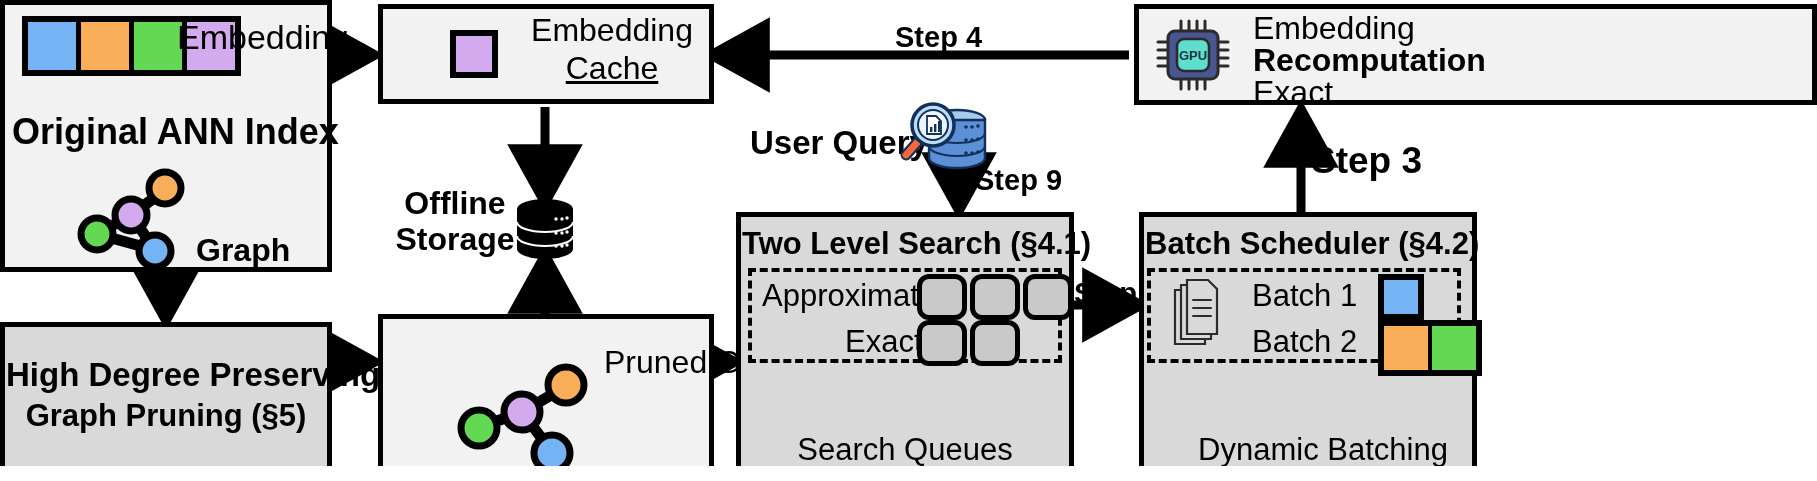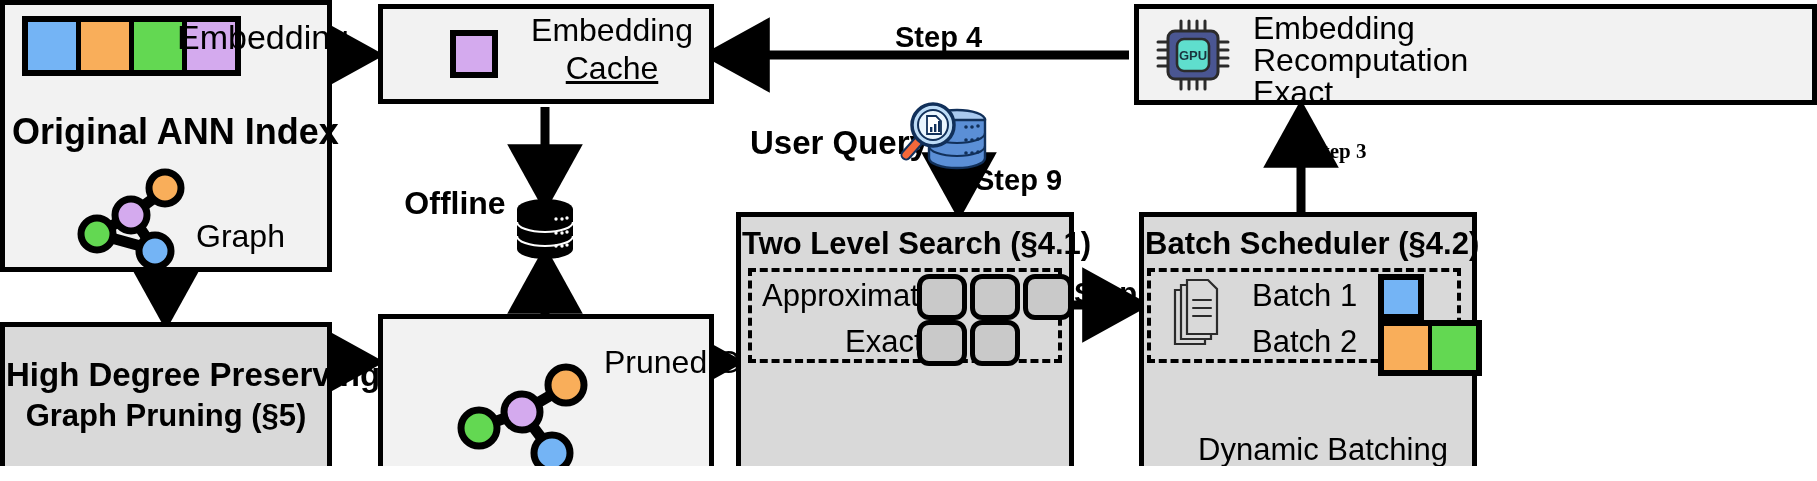--- a/index.html
+++ b/index.html
@@ -144,28 +144,29 @@
       <line x1="97" y1="234" x2="155" y2="250"></line>
     </g>
     <g stroke="#000" stroke-width="7">
       <circle cx="165" cy="188" r="16" fill="#f9ae5a"></circle>
       <circle cx="131" cy="215" r="16" fill="#d4aaee"></circle>
       <circle cx="97" cy="234" r="16" fill="#63d852"></circle>
       <circle cx="155" cy="251" r="16" fill="#74b4f5"></circle>
     </g>
   </svg>
 
-  <div class="lbl" style="left:196px; top:218px; font-size:32px;">Graph</div>
+  <div class="lbl" style="left:196px; top:232px; font-size:32px;font-weight:bold;">Graph</div>
 
   <div class="box" style="left:378px; top:4px; width:336px; height:100px;"></div>
   <div class="sq" style="left:450px; top:30px; width:48px; height:48px; background:#d4aaee;"></div>
   <div class="lbl ctr" style="left:512px; top:12px; width:200px; font-size:32px;">Embedding</div>
   <div class="lbl ctr" style="left:512px; top:50px; width:200px; font-size:32px;text-decoration:underline;">Cache</div>
 
   <div class="lbl ctr" style="left:390px; top:185px; width:130px; font-size:32px; font-weight:bold;">Offline</div>
+  <div class="lbl ctr" style="left:390px; top:221px; width:130px; font-size:32px; font-weight:bold;">Storage</div>
 
   <svg class="layer" viewBox="0 0 1817 481">
     <g fill="#000000">
       <ellipse cx="545" cy="209" rx="28" ry="10"></ellipse>
       <rect x="517" y="209" width="56" height="40"></rect>
       <ellipse cx="545" cy="249" rx="28" ry="10"></ellipse>
     </g>
     <g stroke="#ffffff" stroke-width="2.2" fill="none">
       <path d="M517,222 A28,10 0 0 0 573,222"></path>
       <path d="M517,236 A28,10 0 0 0 573,236"></path>
@@ -254,20 +255,21 @@
     <div class="queue-slot"></div>
     <div class="queue-slot"></div>
   </div>
 
   <div class="lbl" style="left:845px; top:324px; font-size:31px;">Exact</div>
   <div class="queue-row" style="left:917px; top:320px;">
     <div class="queue-slot"></div>
     <div class="queue-slot"></div>
   </div>
 
+  <div class="lbl ctr" style="left:742px; top:432px; width:326px; font-size:31px;">Search Queues</div>
 
   <div class="lbl bold" style="left:1074px; top:277px; font-size:29px;">Step 2</div>
 
   <div class="box gray" style="left:1139px; top:212px; width:338px; height:269px;"></div>
   <div class="lbl bold ctr" style="left:1145px; top:226px; width:326px; font-size:31px;">Batch Scheduler (§4.2)</div>
 
   <div class="dashed" style="left:1147px; top:268px; width:314px; height:95px;"></div>
 
   <svg class="layer" viewBox="0 0 1817 481">
     <g fill="#d9d9d9" stroke="#2b2b2b" stroke-width="2.2">
@@ -286,21 +288,21 @@
   <div class="sq" style="left:1378px; top:274px; width:46px; height:46px; background:#74b4f5;"></div>
 
   <div class="lbl" style="left:1252px; top:324px; font-size:31px;">Batch 2</div>
   <div class="batch-pair" style="left:1378px; top:320px;">
     <div class="cell" style="background:#f9ae5a;"></div>
     <div class="cell" style="background:#63d852;"></div>
   </div>
 
   <div class="lbl ctr" style="left:1145px; top:432px; width:326px; font-size:31px;margin-left:15px;">Dynamic Batching</div>
 
-  <div class="lbl bold" style="left:1311px; top:140px; font-size:21px;font-family:Liberation Serif, serif;">Step 3</div>
+  <div class="lbl bold" style="left:1311px; top:140px; font-size:37px;">Step 3</div>
 
   <div class="box" style="left:1134px; top:4px; width:683px; height:101px;"></div>
 
   <svg class="layer" viewBox="0 0 1817 481">
     <g stroke="#2b2b2b" stroke-width="3" stroke-linecap="round">
       <line x1="1181" y1="21" x2="1181" y2="32"></line>
         <line x1="1189" y1="21" x2="1189" y2="32"></line>
       <line x1="1197" y1="21" x2="1197" y2="32"></line>
         <line x1="1205" y1="21" x2="1205" y2="32"></line>
       <line x1="1181" y1="78" x2="1181" y2="89"></line>
@@ -315,18 +317,18 @@
         <line x1="1217" y1="50" x2="1228" y2="50"></line>
       <line x1="1217" y1="58" x2="1228" y2="58"></line>
         <line x1="1217" y1="66" x2="1228" y2="66"></line>
     </g>
     <rect x="1168" y="31" width="50" height="48" rx="7" fill="#4a5692" stroke="#2b2b2b" stroke-width="3"></rect>
     <rect x="1177" y="39" width="32" height="32" rx="7" fill="#5fdecd" stroke="#2b2b2b" stroke-width="2.6"></rect>
     <text x="1193" y="60" font-family="Liberation Sans, sans-serif" font-size="13" font-weight="bold" fill="#19343f" text-anchor="middle">GPU</text>
   </svg>
 
   <div class="lbl" style="left:1253px; top:10px; font-size:32px;">Embedding</div>
-  <div class="lbl" style="left:1253px; top:42px; font-size:32px;">Recomputation</div>
+  <div class="lbl" style="left:1253px; top:42px; font-size:32px;font-weight:bold;">Recomputation</div>
   <div class="lbl" style="left:1253px; top:74px; font-size:32px;">Exact</div>
 
   <div class="lbl bold" style="left:895px; top:21px; font-size:29px;">Step 4</div>
 
 </div>
 
 </body></html>

